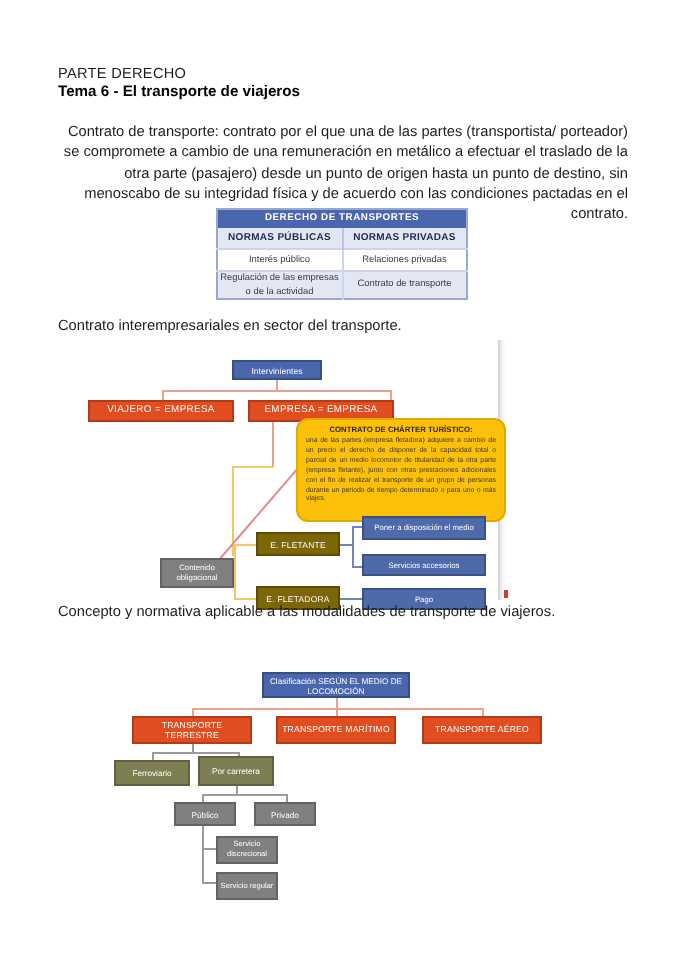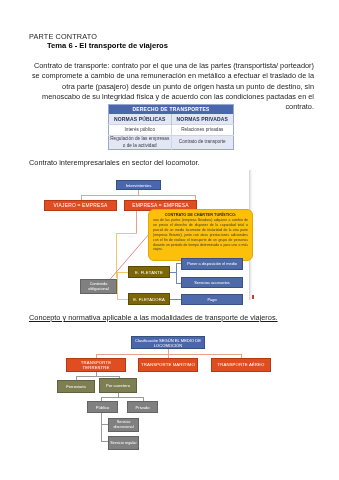--- a/index.html
+++ b/index.html
@@ -8,21 +8,21 @@
     font-family:"Liberation Sans","DejaVu Sans",sans-serif;
     color:#1a1a1a;
   }
   .page{
     position:absolute;left:0;top:0;width:339px;height:480px;
     background:#fff;
   }
   
   .txt{position:absolute;left:29px;width:285px;}
   .lbl-parte{font-size:7.3px;letter-spacing:.15px;line-height:9.4px;color:#1d1d1d;}
-  .lbl-tema{font-size:7.6px;font-weight:bold;line-height:10.4px;color:#000;margin-left:18px;}
+  .lbl-tema{font-size:7.6px;font-weight:bold;line-height:10.4px;color:#000;}
   .para{font-size:7.35px;line-height:10.25px;color:#1d1d1d;text-align:right;}
   .para-2{font-size:7.35px;line-height:10.2px;color:#1d1d1d;}
 
   
   .tbl{
     position:absolute;left:108px;top:104px;width:126px;
     border-collapse:collapse;table-layout:fixed;
     border:1px solid #9aa8cf;
   }
   .tbl td{padding:0;}
@@ -75,21 +75,21 @@
     position:absolute;left:249px;top:170px;width:4px;height:130px;
     background:linear-gradient(to right,#cfcfcf,#f2f2f2,#ffffff);
   }
   .redmark{position:absolute;left:252px;top:295px;width:2px;height:4px;background:#d03a2a;}
 </style>
 </head>
 <body>
 
 <div class="page">
 
-  <div class="txt lbl-parte" style="top:32px;">PARTE CONTRATO</div>
+  <div class="txt lbl-parte" style="top:32px;">PARTE DERECHO</div>
   <div class="txt lbl-tema" style="top:41px;">Tema 6 - El transporte de viajeros</div>
   <div class="txt para" style="top:61px;">Contrato de transporte: contrato por el que una de las partes (transportista/ porteador) se compromete a cambio de una remuneración en metálico a efectuar el traslado de la otra parte (pasajero) desde un punto de origen hasta un punto de destino, sin menoscabo de su integridad física y de acuerdo con las condiciones pactadas en el contrato.</div>
 
   <table class="tbl">
     <tbody>
       <tr>
         <td class="th-main" colspan="2">DERECHO DE TRANSPORTES</td>
       </tr>
       <tr>
         <td class="th-sub">NORMAS PÚBLICAS</td>
@@ -99,21 +99,21 @@
         <td class="td-a">Interés público</td>
         <td class="td-a">Relaciones privadas</td>
       </tr>
       <tr>
         <td class="td-b">Regulación de las empresas o de la actividad</td>
         <td class="td-b">Contrato de transporte</td>
       </tr>
     </tbody>
   </table>
 
-  <div class="txt para-2" style="top:158px;">Contrato interempresariales en sector del locomotor.</div>
+  <div class="txt para-2" style="top:158px;">Contrato interempresariales en sector del transporte.</div>
 
   <div class="diagram" style="left:0;top:0;width:339px;height:480px;">
 
     <div class="scanedge"></div>
     <div class="redmark"></div>
 
     <div class="conn" style="left:138px;top:190px;width:1px;height:5px;"></div>
     <div class="conn" style="left:81px;top:195px;width:115px;height:1px;"></div>
     <div class="conn" style="left:81px;top:195px;width:1px;height:5px;"></div>
     <div class="conn" style="left:195px;top:195px;width:1px;height:5px;"></div>
@@ -150,21 +150,21 @@
     <div class="conn-b" style="left:176px;top:263px;width:1px;height:21px;"></div>
     <div class="conn-b" style="left:176px;top:263px;width:5px;height:1px;"></div>
     <div class="conn-b" style="left:176px;top:283px;width:5px;height:1px;"></div>
     <div class="conn-b" style="left:170px;top:299px;width:11px;height:1px;"></div>
 
     <div class="node n-slate" style="left:181px;top:258px;width:62px;height:12px;font-size:3.9px;line-height:4.6px;">Poner a disposición el medio</div>
     <div class="node n-slate" style="left:181px;top:277px;width:62px;height:11px;font-size:3.9px;">Servicios accesorios</div>
     <div class="node n-slate" style="left:181px;top:294px;width:62px;height:11px;font-size:3.9px;">Pago</div>
   </div>
 
-  <div class="txt para-2" style="top:313px;text-decoration:underline;">Concepto y normativa aplicable a las modalidades de transporte de viajeros.</div>
+  <div class="txt para-2" style="top:301px;">Concepto y normativa aplicable a las modalidades de transporte de viajeros.</div>
 
   <div class="diagram" style="left:0;top:0;width:339px;height:480px;">
 
     <div class="node n-blue" style="left:131px;top:336px;width:74px;height:13px;font-size:4.1px;line-height:5px;">Clasificación SEGÚN EL MEDIO DE LOCOMOCIÓN</div>
 
     <div class="conn" style="left:168px;top:349px;width:1px;height:5px;"></div>
     <div class="conn" style="left:96px;top:354px;width:146px;height:1px;"></div>
     <div class="conn" style="left:96px;top:354px;width:1px;height:4px;"></div>
     <div class="conn" style="left:168px;top:354px;width:1px;height:4px;"></div>
     <div class="conn" style="left:241px;top:354px;width:1px;height:4px;"></div>

